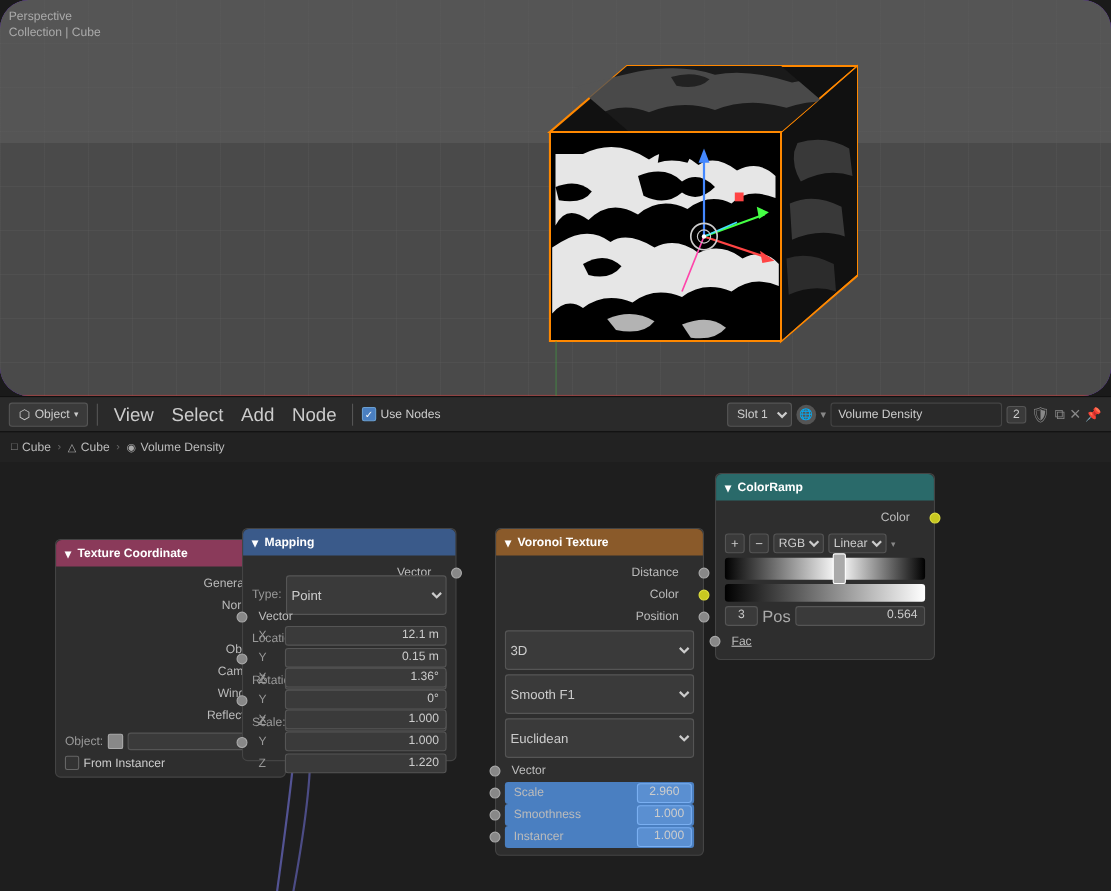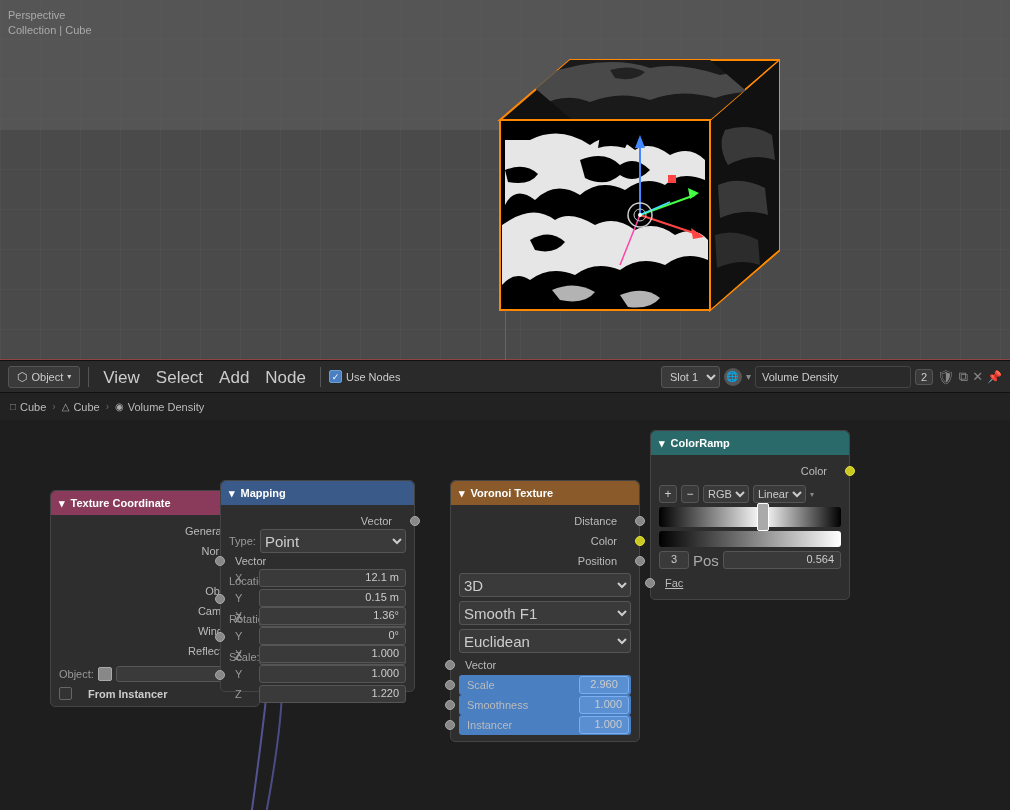--- a/index.html
+++ b/index.html
@@ -5,20 +5,21 @@
     * { margin: 0; padding: 0; box-sizing: border-box; }
     body { width: 1010px; height: 810px; overflow: hidden; background: #1a1a1a; font-family: 'Segoe UI', Arial, sans-serif; font-size: 11px; color: #ccc; }
 
     
     #viewport {
       width: 1010px;
       height: 360px;
       background: #6d28d9;
       position: relative;
       overflow: hidden;
+      border-radius: 26px;
     }
 
     .grid-floor {
       position: absolute;
       bottom: 0; left: 0; right: 0;
       height: 230px;
       background: 
         repeating-linear-gradient(90deg, rgba(100,100,100,0.4) 0px, transparent 1px, transparent 40px),
         repeating-linear-gradient(0deg, rgba(100,100,100,0.4) 0px, transparent 1px, transparent 40px);
       background-size: 40px 40px;
@@ -233,22 +234,22 @@
       text-align: right;
       flex: 1;
       padding-right: 14px;
     }
 
     .node-select {
       background: #3a3a3a;
       border: 1px solid #555;
       color: #ccc;
       border-radius: 3px;
-      font-size: 15px;
-      height: 24px;
+      font-size: 12px;
+      height: 36px;
       width: 100%;
     }
 
     
     .mapping-node {
       top: 60px;
       left: 220px;
       width: 195px;
     }
 
@@ -410,23 +411,22 @@
       border-radius: 3px;
       width: 18px; height: 18px;
       cursor: pointer;
       font-size: 10px;
       display: flex; align-items: center; justify-content: center;
     }
 
     .from-instancer-row {
       display: flex;
       align-items: center;
-      gap: 16px;
+      gap: 4px;
       margin-top: 4px;
-      font-weight: bold;
     }
 
     .checkbox-small {
       width: 13px; height: 13px;
       background: #333;
       border: 1px solid #666;
       border-radius: 2px;
     }
 
     .pin-icon { color: #c8b420; font-size: 12px; }

